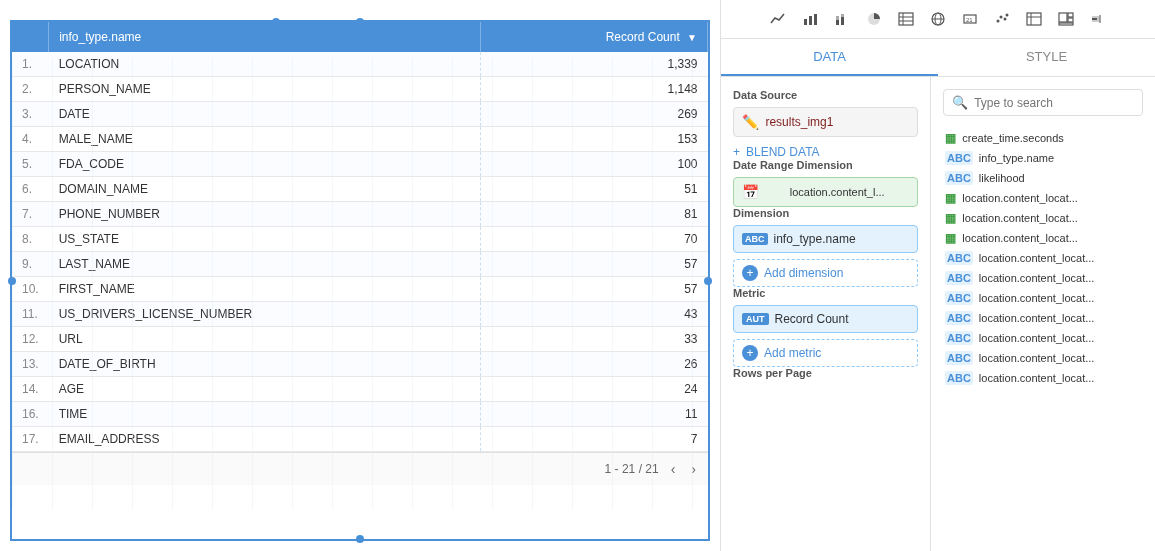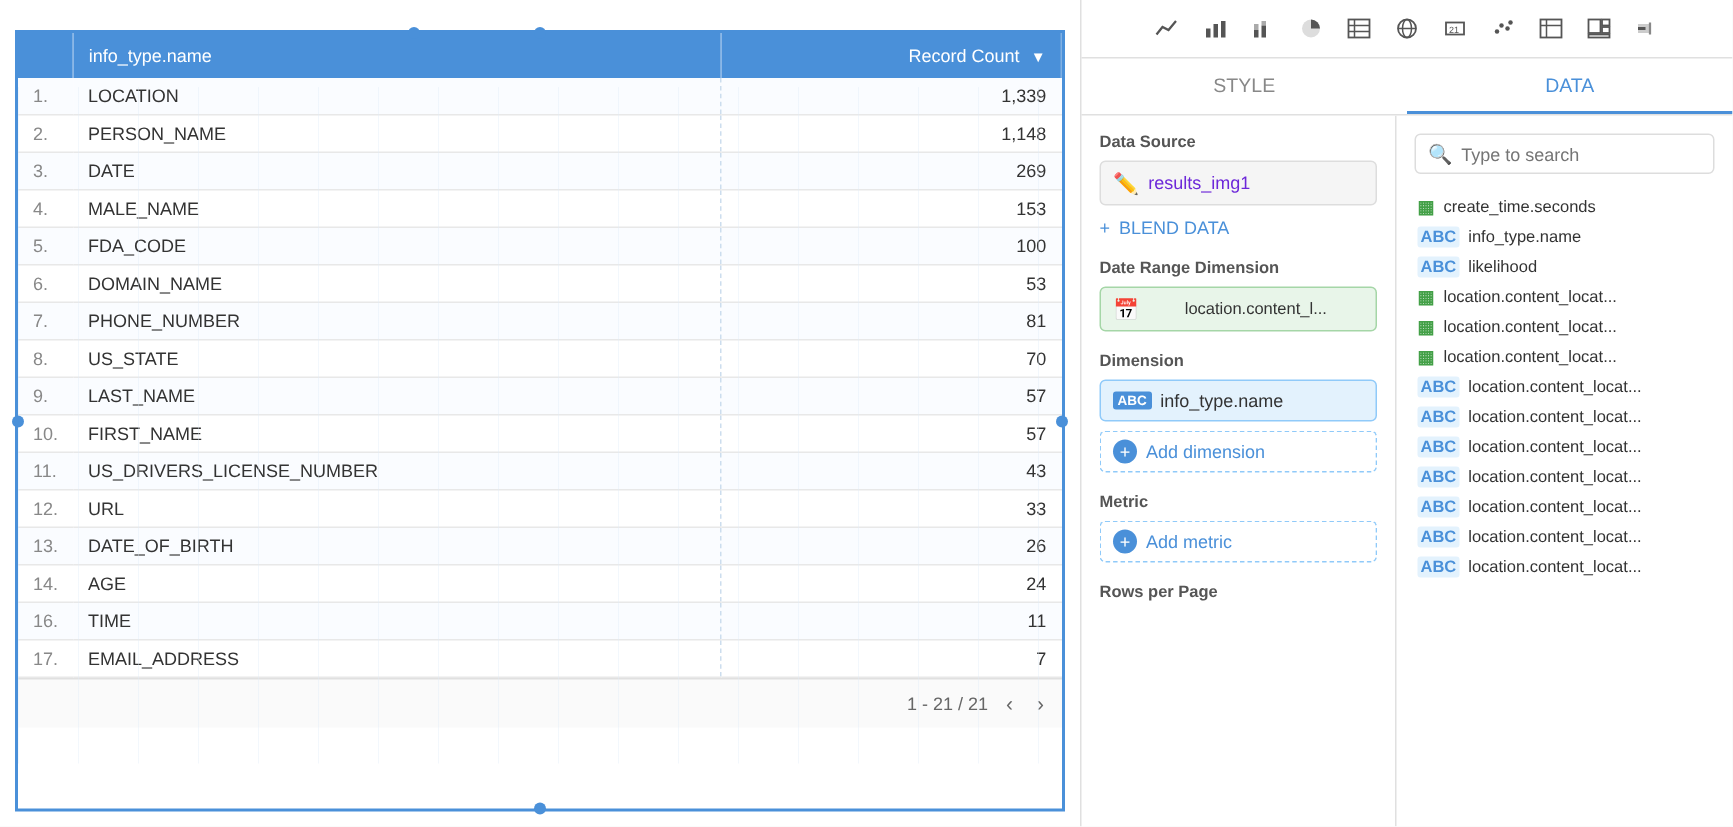--- a/index.html
+++ b/index.html
@@ -194,21 +194,20 @@
     }
 
     
     .panel-left {
       width: 210px;
       border-right: 1px solid #e0e0e0;
       padding: 12px;
       overflow-y: auto;
       display: flex;
       flex-direction: column;
-      gap: 14px;
     }
 
     .section-label {
       font-size: 11px;
       font-weight: 600;
       color: #555;
       margin-bottom: 6px;
     }
 
     .data-source-box {
@@ -221,21 +220,21 @@
       padding: 6px 8px;
     }
 
     .data-source-icon {
       color: #888;
       font-size: 14px;
     }
 
     .data-source-name {
       font-size: 12px;
-      color: #6d28d9;
+      color: #7f1d1d;
       flex: 1;
     }
 
     .blend-btn {
       display: flex;
       align-items: center;
       gap: 6px;
       color: #4a90d9;
       cursor: pointer;
       font-size: 12px;
@@ -459,21 +458,21 @@
     <td class="col-record">153</td>
   </tr>
           <tr>
     <td class="col-num">5.</td>
     <td class="col-name">FDA_CODE</td>
     <td class="col-record">100</td>
   </tr>
           <tr>
     <td class="col-num">6.</td>
     <td class="col-name">DOMAIN_NAME</td>
-    <td class="col-record">53</td>
+    <td class="col-record">51</td>
   </tr>
           <tr>
     <td class="col-num">7.</td>
     <td class="col-name">PHONE_NUMBER</td>
     <td class="col-record">81</td>
   </tr>
           <tr>
     <td class="col-num">8.</td>
     <td class="col-name">US_STATE</td>
     <td class="col-record">70</td>
@@ -604,22 +603,22 @@
     <div class="icon-btn">
       <svg width="16" height="16" viewBox="0 0 16 16" fill="none">
           <rect x="2" y="5" width="8" height="6" fill="#ccc"></rect>
           <rect x="2" y="7" width="5" height="2" fill="#555"></rect>
           <line x1="10" y1="4" x2="10" y2="12" stroke="#888" stroke-width="1.5"></line>
         </svg>
     </div>
   </div>
 
   <div class="panel-tabs">
+    <div class="panel-tab active">DATA</div>
     <div class="panel-tab">STYLE</div>
-    <div class="panel-tab active">DATA</div>
   </div>
 
   <div class="panel-body">
 
     <div class="panel-left">
 
       <div>
         <div class="section-label">Data Source</div>
         <div class="data-source-box">
           <span class="data-source-icon">✏️</span>
@@ -650,20 +649,24 @@
         <div style="margin-top:6px">
           <div class="add-btn">
             <div class="plus-circle">+</div>
             <span>Add dimension</span>
           </div>
         </div>
       </div>
 
       <div>
         <div class="section-label">Metric</div>
+        <div class="metric-box">
+          <span class="metric-badge">AUT</span>
+          <span class="metric-text">Record Count</span>
+        </div>
         <div style="margin-top:6px">
           <div class="add-btn">
             <div class="plus-circle">+</div>
             <span>Add metric</span>
           </div>
         </div>
       </div>
 
       <div>
         <div class="rows-per-page-label">Rows per Page</div>

